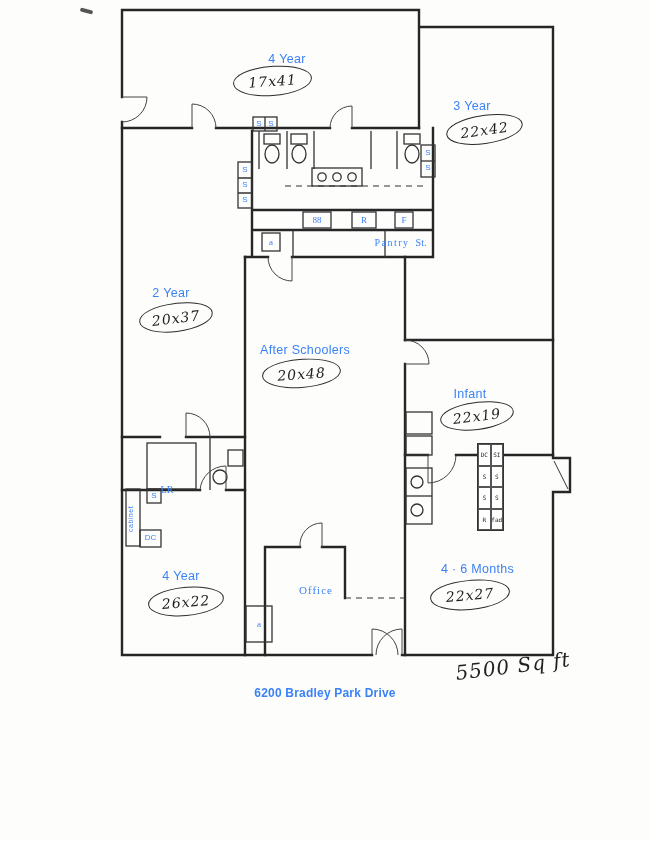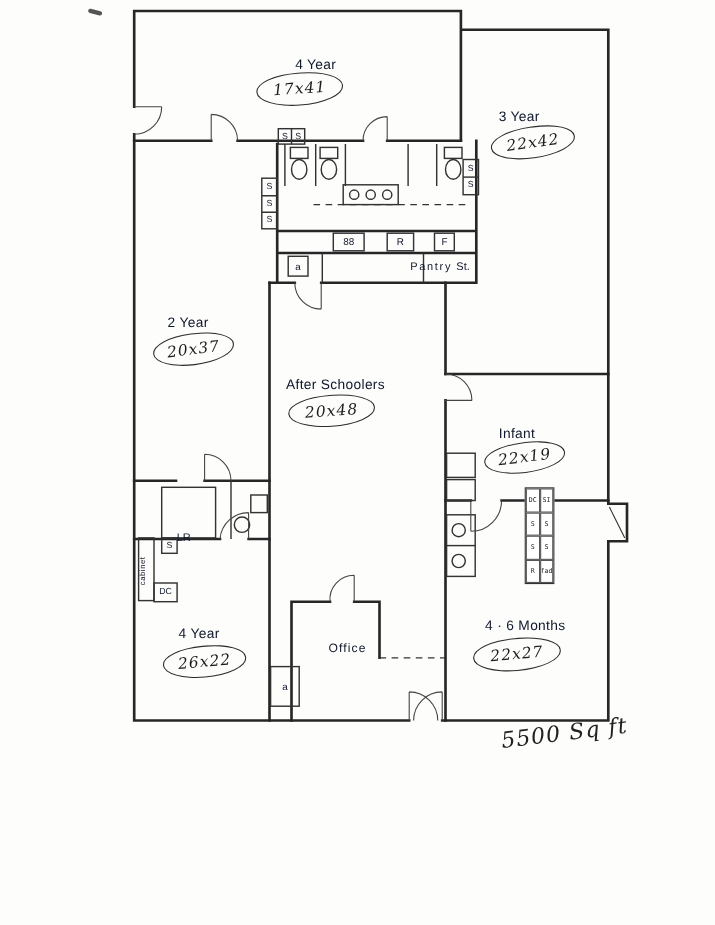--- a/index.html
+++ b/index.html
@@ -1,23 +1,23 @@
 <!DOCTYPE html>
 <html><head>
 <meta charset="utf-8">
 <style>
   html,body{margin:0;padding:0;background:#ffffff;}
   .page{
     position:relative;width:650px;height:841px;background:#fdfdfc;overflow:hidden;
     font-family:"Liberation Sans",sans-serif;color:#151515;
   }
   .plan-svg{position:absolute;left:0;top:0;}
-  .lbl{position:absolute;line-height:1.1;text-align:center;color:#0f172a;}
+  .lbl{position:absolute;line-height:1.1;text-align:center;color:#3b82f6;}
   .room-name{font-size:12.5px;letter-spacing:.3px;}
-  .mono{font-family:Liberation Sans, sans-serif;}
+  .mono{font-family:Liberation Serif, serif;}
   .hand{font-family:"DejaVu Serif",serif;font-style:italic;}
   .oval{
     position:absolute;display:flex;align-items:center;justify-content:center;
     border:1.6px solid #2c2c2c;border-radius:50% 48% 52% 50%;
     font-family:"DejaVu Serif",serif;font-style:italic;font-size:14px;letter-spacing:1px;color:#1d1d1d;
   }
   .tiny{font-size:8px;line-height:1;}
   .fix{font-size:9px;line-height:1;}
   .cubby{
     position:absolute;left:477px;top:443px;width:25px;height:86px;
@@ -186,14 +186,15 @@
     <div>S</div>
     <div>S</div>
     <div>S</div>
     <div>S</div>
     <div>R</div>
     <div>fad</div>
   </div>
 
   <span class="lbl hand area-note" style="left:438px;top:655px;width:150px;transform:rotate(-7deg);">5500 Sq ft</span>
 
+  <span class="lbl address" style="left:0;top:687px;width:650px;">6200 Bradley Park Drive</span>
 
 </div>
 
 </body></html>

